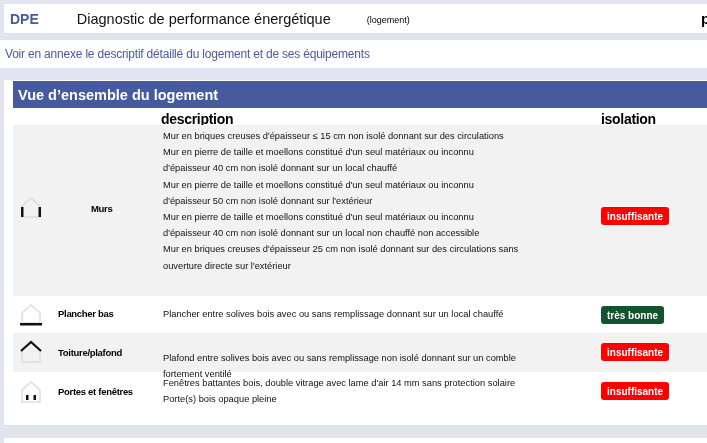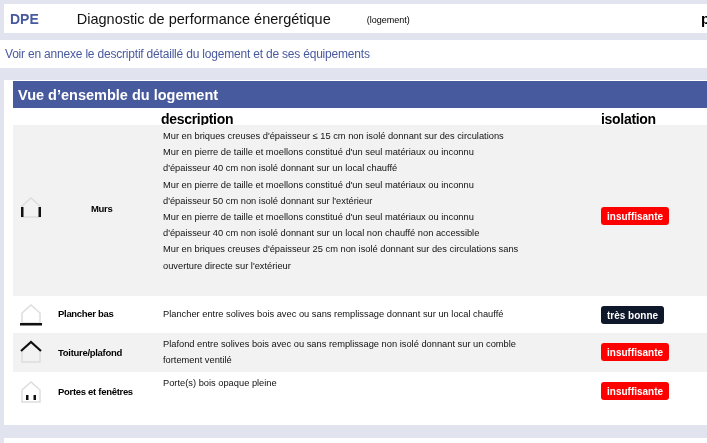--- a/index.html
+++ b/index.html
@@ -20,21 +20,21 @@
 
   .colhdr { position: absolute; top: 28px; height: 16px; font-weight: bold; font-size: 14px; letter-spacing: -0.3px; }
 
   .row { position: absolute; left: 9px; width: 720px; }
   .row.alt { background: #f2f2f2; }
   .row .icon { position: absolute; left: 6px; width: 24px; height: 24px; }
   .row .label { position: absolute; left: 45px; font-weight: bold; font-size: 9.5px; letter-spacing: -0.3px; }
   .row .desc { position: absolute; left: 150px; width: 430px; font-size: 9.3px; line-height: 16.2px; color: #111; }
   .badge { position: absolute; left: 588px; height: 18px; padding: 0 6px; border-radius: 3px; color: #fff; font-weight: bold; font-size: 10px; display: flex; align-items: center; }
   .badge.red { background: #ff0000; }
-  .badge.green { background: #0f172a; }
+  .badge.green { background: #14532d; }
 </style>
 </head>
 <body>
 
 <div class="hdr">
   <span class="dpe">DPE</span>
   <span class="title">Diagnostic de performance énergétique</span>
   <span class="small">(logement)</span>
   <span class="right">p</span>
 </div>
@@ -87,36 +87,37 @@
   </div>
 
   <div class="row alt" style="top:253px; height:39px;">
     <span class="icon" style="top:6px;">
       <svg width="24" height="24" viewBox="0 0 24 24">
         <path d="M3 11 L3 23 L21 23 L21 11" fill="none" stroke="#ddd" stroke-width="1.5"></path>
         <path d="M2 12 L12 3 L22 12" fill="none" stroke="#111" stroke-width="2.2"></path>
       </svg>
     </span>
     <span class="label" style="top:14px;text-align:center;">Toiture/plafond</span>
-    <div class="desc" style="top:3px;">
+    <div class="desc" style="top:17px;">
       <div>Plafond entre solives bois avec ou sans remplissage non isolé donnant sur un comble</div>
       <div>fortement ventilé</div>
     </div>
     <span class="badge red" style="top:10px;">insuffisante</span>
   </div>
 
   <div class="row" style="top:292px; height:39px;">
     <span class="icon" style="top:7px;">
       <svg width="24" height="24" viewBox="0 0 24 24">
         <path d="M3 11 L12 3 L21 11 L21 23 L3 23 Z" fill="none" stroke="#ddd" stroke-width="1.5"></path>
         <rect x="7" y="16" width="2.5" height="5" fill="#111"></rect>
         <rect x="14.5" y="16" width="2.5" height="5" fill="#111"></rect>
       </svg>
     </span>
     <span class="label" style="top:14px;">Portes et fenêtres</span>
     <div class="desc" style="top:3px;">
+      <div>Fenêtres battantes bois, double vitrage avec lame d'air 14 mm sans protection solaire</div>
       <div>Porte(s) bois opaque pleine</div>
     </div>
     <span class="badge red" style="top:10px;">insuffisante</span>
   </div>
 </div>
 
 <div style="position:absolute; left:4px; top:438px; width:720px; height:10px; background:#fff;"></div>
 
 </body></html>

